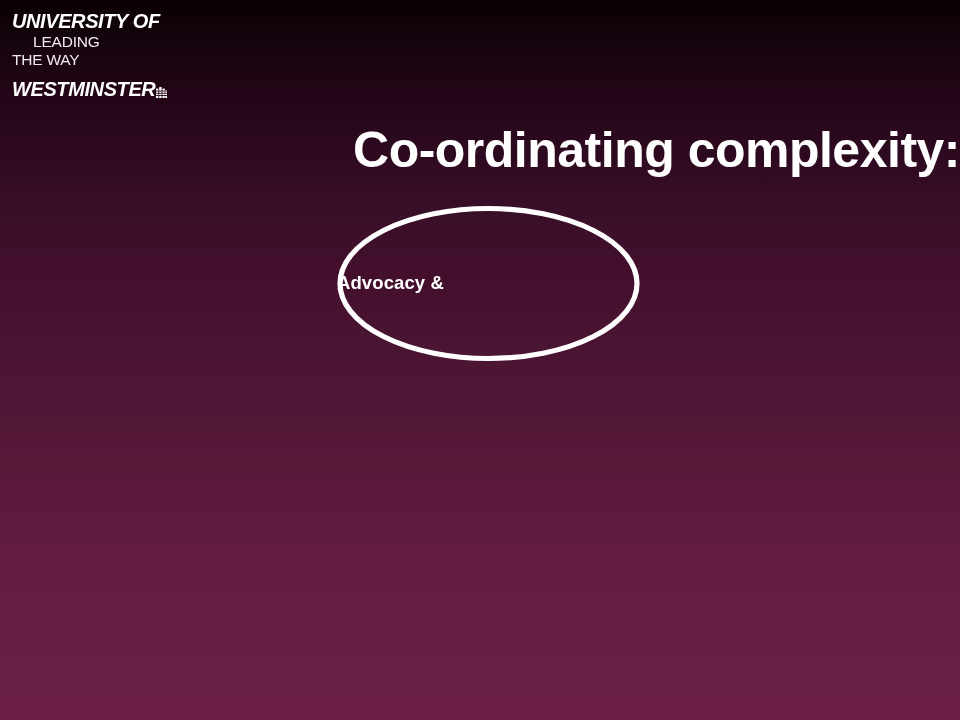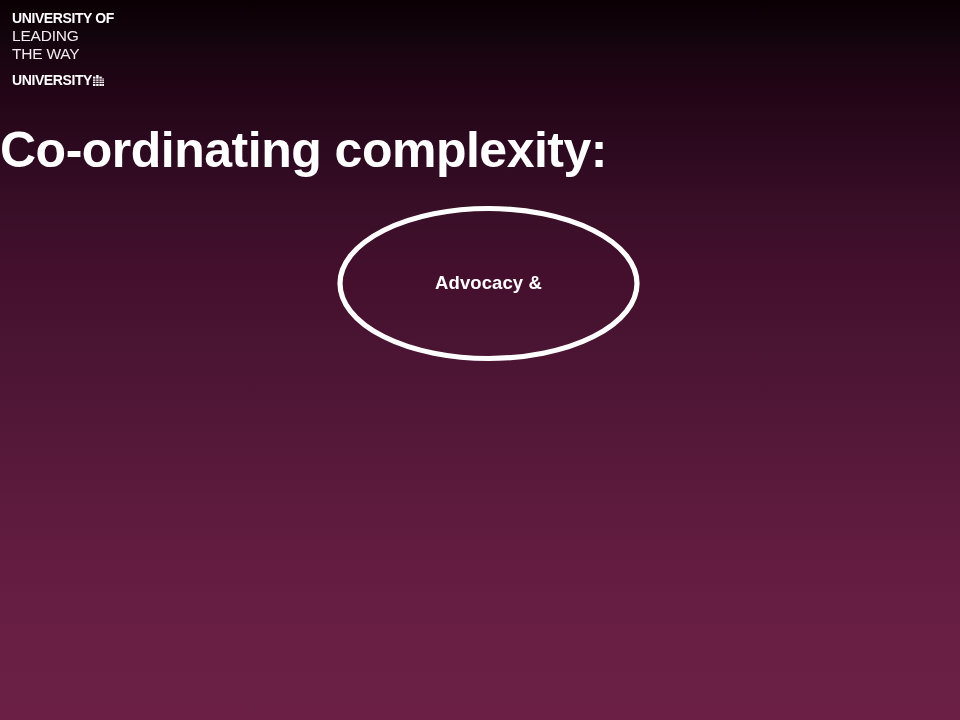--- a/index.html
+++ b/index.html
@@ -39,32 +39,33 @@
     color: #ffffff;
     line-height: 1;
     user-select: none;
   }
   .logo-line {
     display: block;
     white-space: nowrap;
   }
   .logo-bold {
     font-weight: bold;
-    font-size: 14px;
+    font-size: 20px;
     letter-spacing: -0.4px;
     color: #ffffff;
+    font-style: italic;
   }
   .logo-light {
     font-weight: normal;
     font-size: 15.5px;
     letter-spacing: -0.2px;
     color: #f2eaee;
   }
   .logo-row1 { margin-bottom: 3px; }
-  .logo-row2 { margin-bottom: 2px; }
+  .logo-row2 { margin-bottom: 2px; margin-left: 21px; }
   .logo-row3 { margin-bottom: 12px; }
   .logo-row4 {
     display: flex;
     align-items: flex-end;
     gap: 1px;
   }
   .logo-mark {
     display: inline-block;
     width: 11px;
     height: 11px;
@@ -72,21 +73,21 @@
     margin-bottom: 1px;
   }
   .logo-mark svg { display: block; }
 
   
   #title {
     position: absolute;
     left: 0;
     top: 124px;
     width: 960px;
-    text-align: left;
+    text-align: right;
     color: #ffffff;
     font-size: 50px;
     font-weight: bold;
     letter-spacing: -0.5px;
     line-height: 1.05;
     white-space: nowrap;
   }
 
   
   #ellipse-shape {
@@ -104,41 +105,41 @@
   }
   #ellipse-label {
     position: absolute;
     left: 0;
     top: 0;
     width: 303px;
     height: 157px;
     display: flex;
     flex-direction: row;
     align-items: center;
-    justify-content: center;
+    justify-content: space-between;
     color: #ffffff;
     font-size: 18.5px;
     font-weight: bold;
     line-height: 1.35;
     text-align: center;
     letter-spacing: 0.1px;
   }
   .ellipse-line { display: block; white-space: nowrap; }
 </style>
 </head>
 <body>
 
 <div id="slide">
 
   <div id="logo">
     <span class="logo-line logo-bold logo-row1">UNIVERSITY OF</span>
     <span class="logo-line logo-light logo-row2">LEADING</span>
     <span class="logo-line logo-light logo-row3">THE WAY</span>
     <span class="logo-line logo-row4">
-      <span class="logo-bold">UNIVERSITY</span>
+      <span class="logo-bold">WESTMINSTER</span>
       <span class="logo-mark">
         <svg width="11" height="11" viewBox="0 0 11 11" aria-hidden="true">
           <rect x="0" y="1.6" width="2.4" height="9.4" fill="#ffffff"></rect>
           <rect x="3.2" y="0" width="2.4" height="11" fill="#ffffff"></rect>
           <rect x="6.4" y="1.6" width="2.4" height="9.4" fill="#ffffff"></rect>
           <rect x="9.2" y="3.2" width="1.8" height="7.8" fill="#ffffff"></rect>
           <rect x="0" y="3.6" width="11" height="0.9" fill="#2a0a1c"></rect>
           <rect x="0" y="5.8" width="11" height="0.9" fill="#2a0a1c"></rect>
           <rect x="0" y="8.0" width="11" height="0.9" fill="#2a0a1c"></rect>
         </svg>

